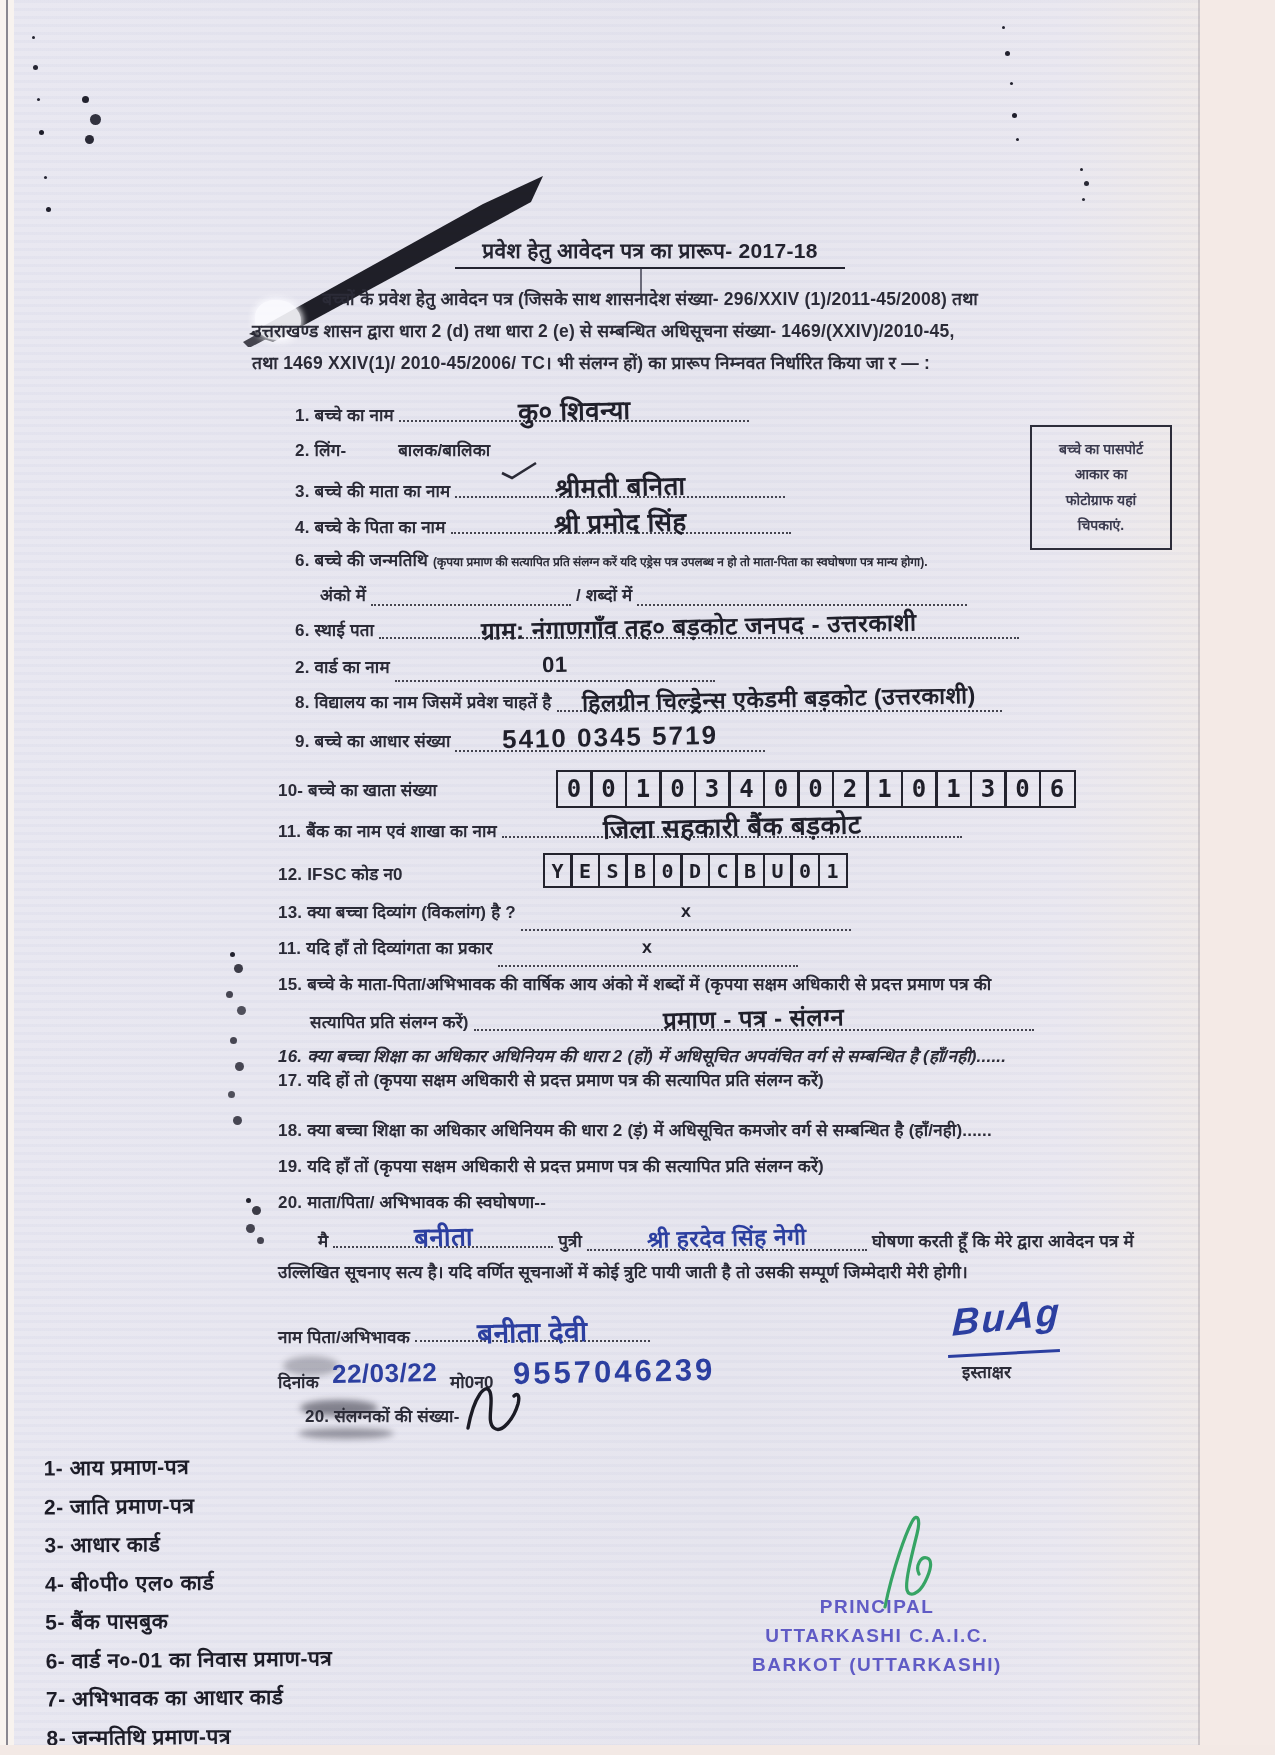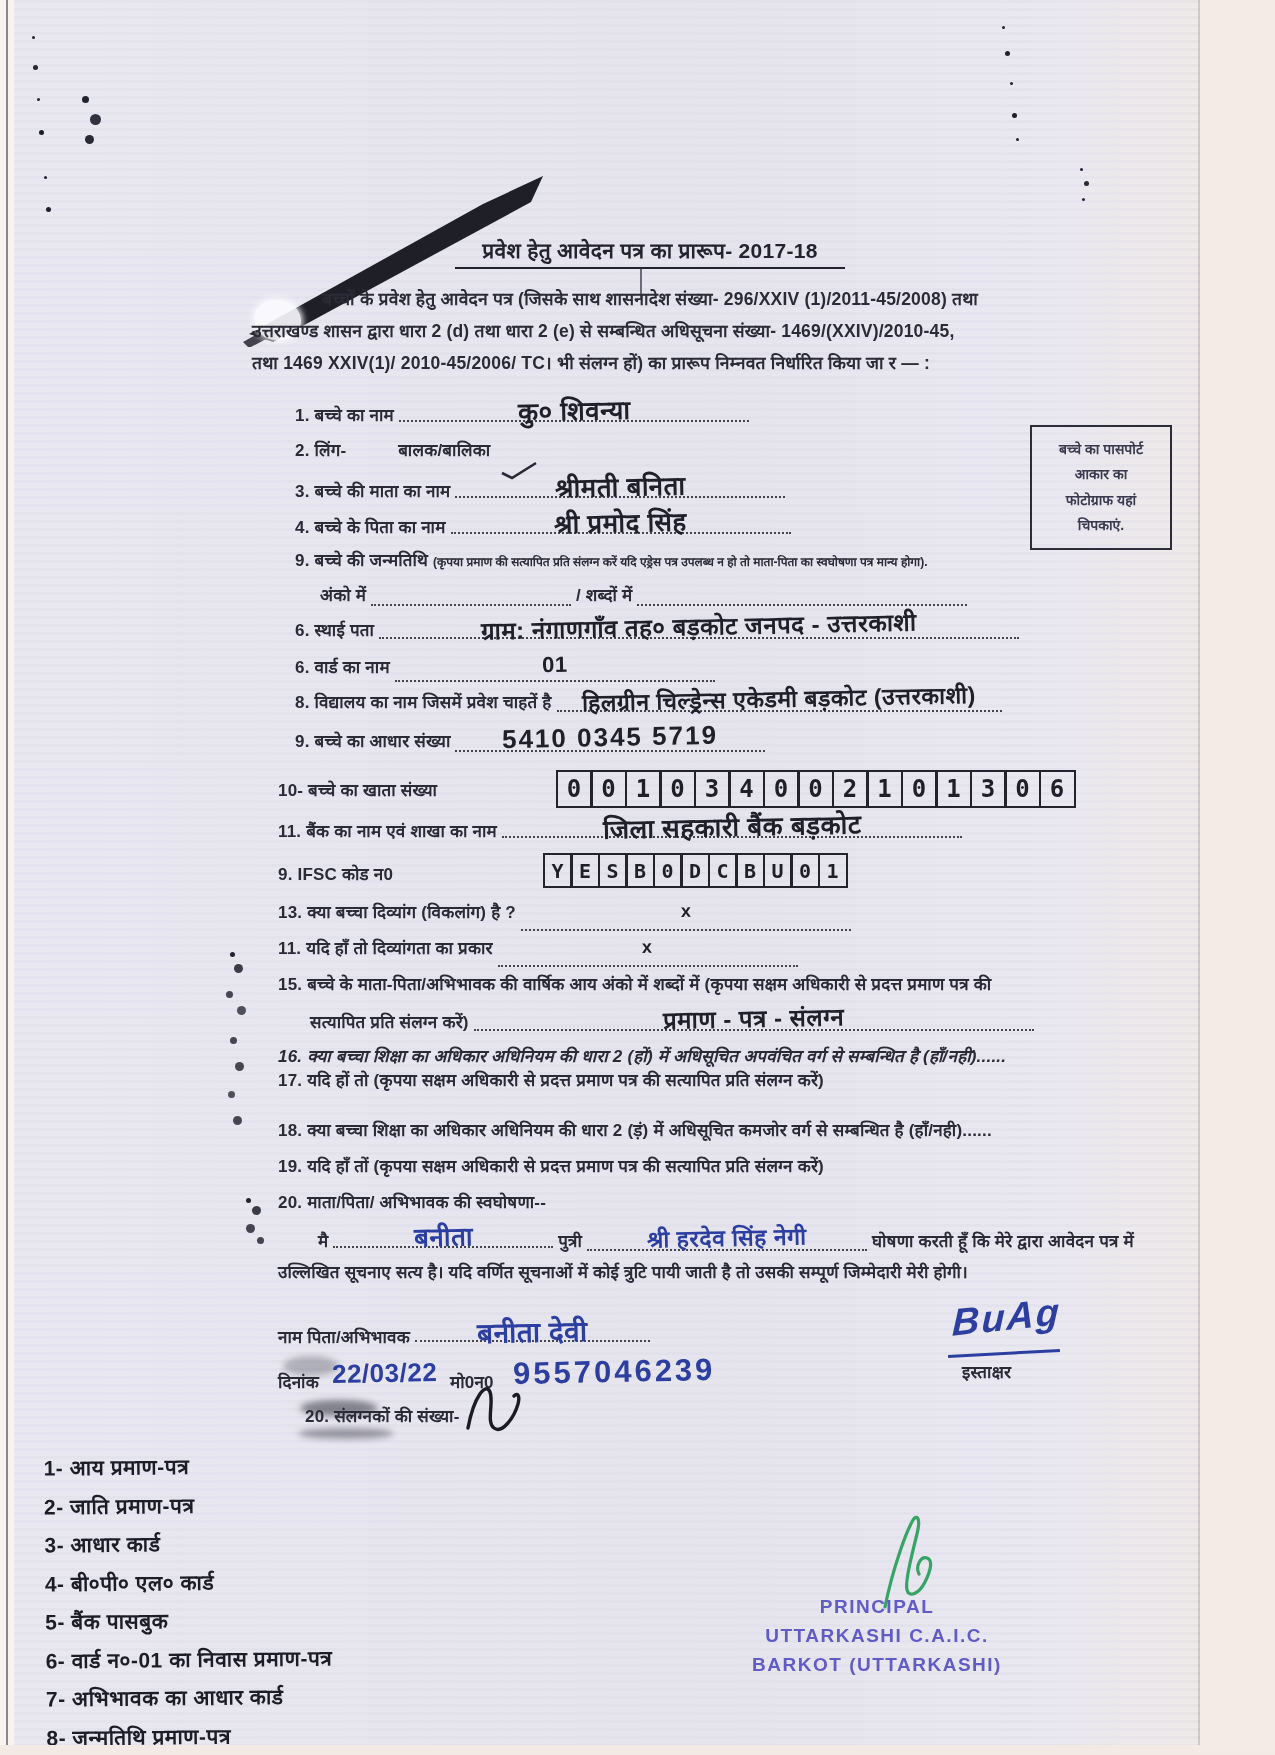--- a/index.html
+++ b/index.html
@@ -114,37 +114,37 @@
   <span>3. बच्चे की माता का नाम</span>
   <span class="fill" style="width:330px;"><span class="hw" style="font-size:26px;">श्रीमती बनिता</span></span>
 </div>
 
 <div class="line" style="left:295px;top:510px;">
   <span>4. बच्चे के पिता का नाम</span>
   <span class="fill" style="width:340px;"><span class="hw" style="font-size:26px;">श्री प्रमोद सिंह</span></span>
 </div>
 
 <div class="line" style="left:295px;top:548px;">
-  <span>9. बच्चे की जन्मतिथि</span>
+  <span>6. बच्चे की जन्मतिथि</span>
   <span class="sm">(कृपया प्रमाण की सत्यापित प्रति संलग्न करें यदि एड्रेस पत्र उपलब्ध न हो तो माता-पिता का स्वघोषणा पत्र मान्य होगा).</span>
 </div>
 <div class="line" style="left:320px;top:582px;">
   <span>अंको में</span>
   <span class="fill" style="width:200px;"></span>
   <span>/ शब्दों में</span>
   <span class="fill" style="width:330px;"></span>
 </div>
 
 <div class="line" style="left:295px;top:615px;">
   <span>6. स्थाई पता</span>
   <span class="fill" style="width:640px;"><span class="hw">ग्राम: नंगाणगाँव तह० बड़कोट जनपद - उत्तरकाशी</span></span>
 </div>
 
 <div class="line" style="left:295px;top:655px;">
-  <span>6. वार्ड का नाम</span>
+  <span>2. वार्ड का नाम</span>
   <span class="fill" style="width:320px;"><span class="hw" style="font-size:22px;">01</span></span>
 </div>
 
 <div class="line" style="left:295px;top:688px;">
   <span>8. विद्यालय का नाम जिसमें प्रवेश चाहतें है</span>
   <span class="fill" style="width:445px;"><span class="hw" style="font-size:23px;white-space:nowrap;">हिलग्रीन चिल्ड्रेन्स एकेडमी बड़कोट (उत्तरकाशी)</span></span>
 </div>
 
 <div class="line" style="left:295px;top:728px;">
   <span>9. बच्चे का आधार संख्या</span>
@@ -168,21 +168,21 @@
     <div class="cell">3</div>
     <div class="cell">0</div>
     <div class="cell">6</div>
   </div>
 
 <div class="line" style="left:278px;top:814px;">
   <span>11. बैंक का नाम एवं शाखा का नाम</span>
   <span class="fill" style="width:460px;"><span class="hw" style="font-size:26px;">जिला सहकारी बैंक बड़कोट</span></span>
 </div>
 
-<div class="line" style="left:278px;top:862px;">9. IFSC कोड न0</div>
+<div class="line" style="left:278px;top:862px;">12. IFSC कोड न0</div>
 <div class="boxesrow" style="left:545px;top:853px;">
     <div class="cell ifsc">Y</div>
     <div class="cell ifsc">E</div>
     <div class="cell ifsc">S</div>
     <div class="cell ifsc">B</div>
     <div class="cell ifsc">0</div>
     <div class="cell ifsc">D</div>
     <div class="cell ifsc">C</div>
     <div class="cell ifsc">B</div>
     <div class="cell ifsc">U</div>

